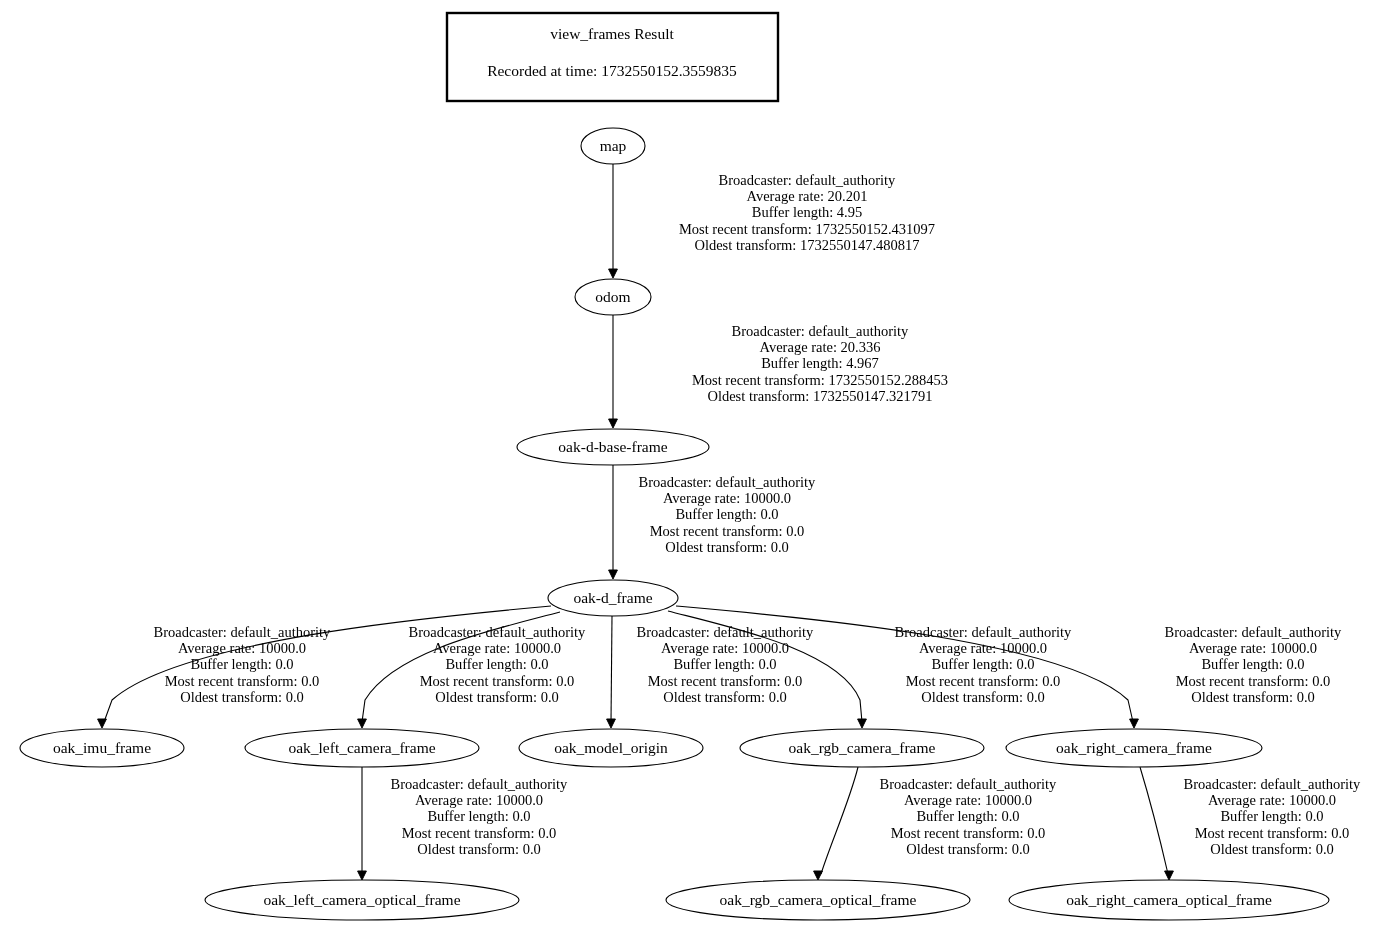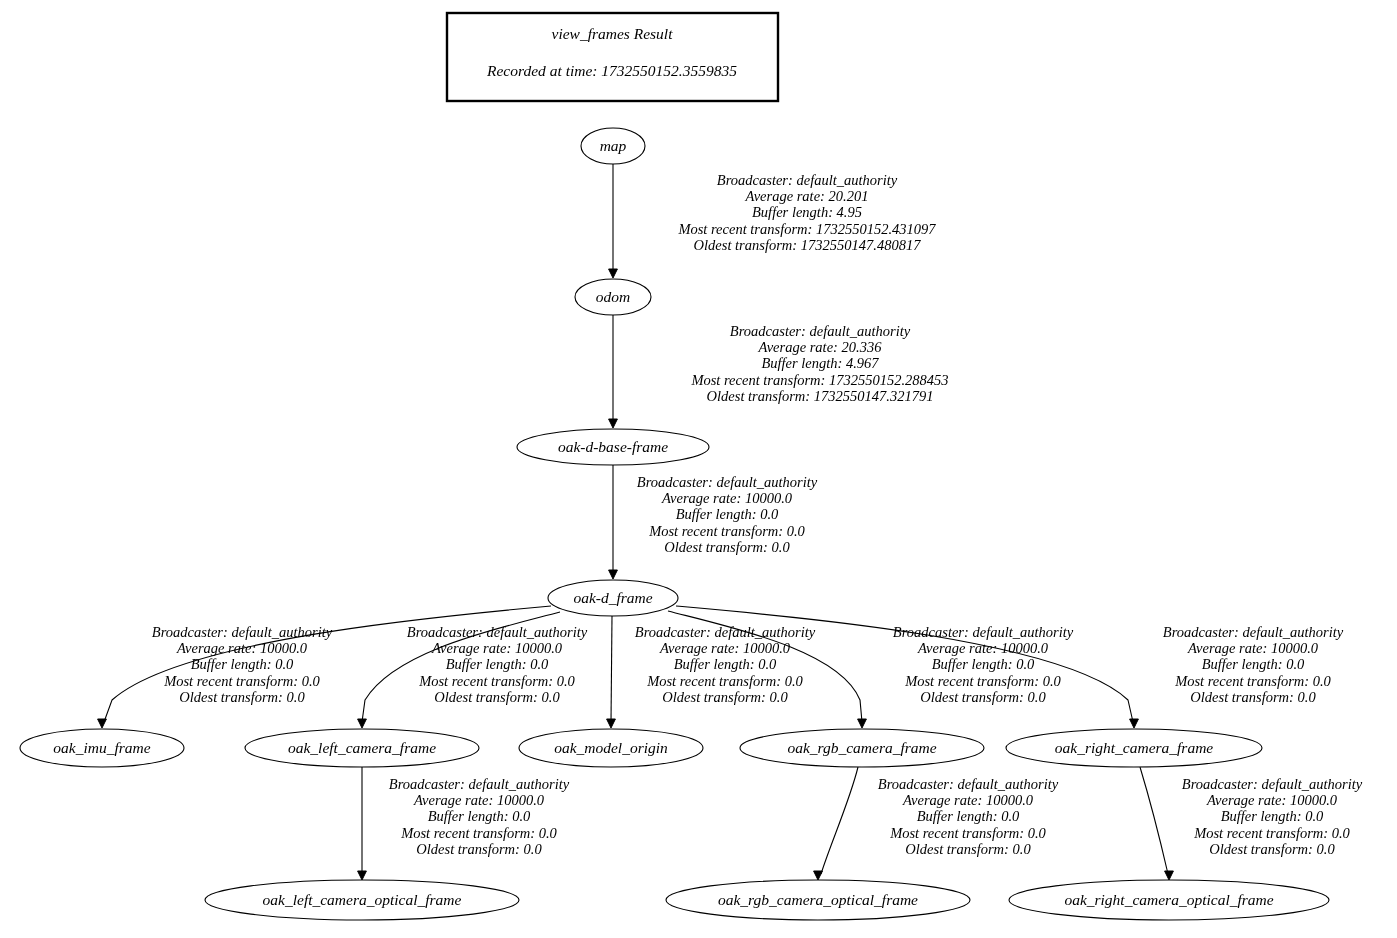--- a/index.html
+++ b/index.html
@@ -14,21 +14,20 @@
     color: #000000;
     overflow: hidden;
     position: relative;
   }
   #graph-root {
     position: absolute;
     top: 0;
     left: 0;
     width: 1397px;
     height: 822px;
-    font-style: italic;
   }
   .node-ellipse {
     fill: #ffffff;
     stroke: #000000;
     stroke-width: 1.1;
   }
   .node-label {
     font-family: "Liberation Serif", "DejaVu Serif", serif;
     font-size: 15.5px;
     fill: #000000;

